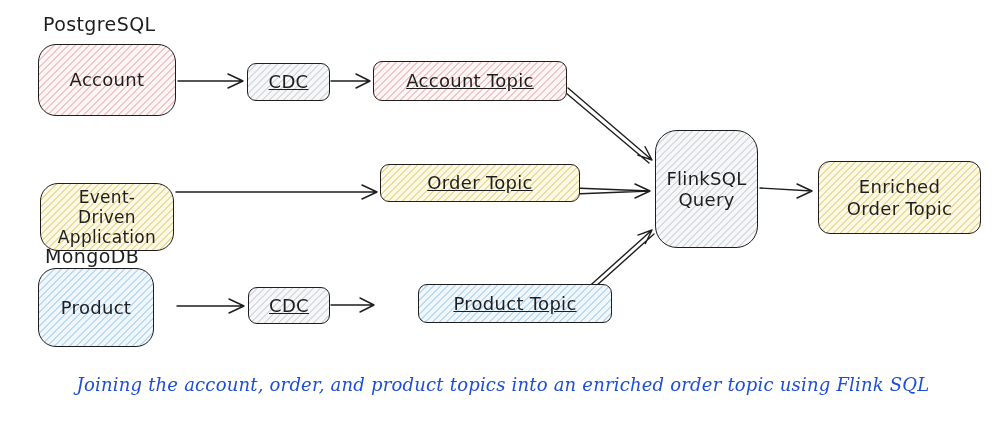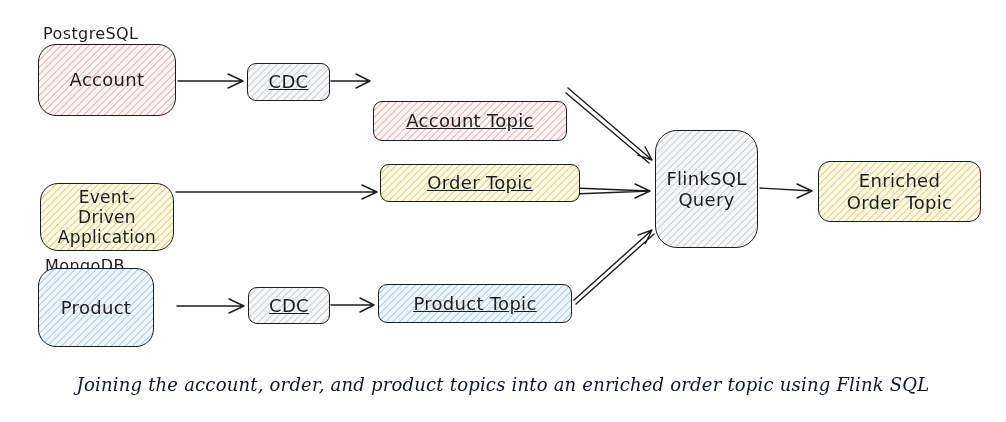--- a/index.html
+++ b/index.html
@@ -25,48 +25,47 @@
     letter-spacing:0.3px;
     box-sizing:border-box;
     padding:2px 21px;
   }
   .r-big   { border-radius:18px; }
   .r-mid   { border-radius:12px; }
   .r-small { border-radius:9px;text-decoration:underline;  }
 
   .node-account        { left:38px;  top:44px;  width:138px; height:72px;  }
   .node-cdc-account    { left:247px; top:63px;  width:83px;  height:38px;  }
-  .node-account-topic  { left:373px; top:61px;  width:194px; height:40px;margin-top:40px;  }
+  .node-account-topic  { left:373px; top:61px;  width:194px; height:40px;  }
   .node-eda            { left:40px;  top:155px; width:134px; height:68px;  font-size:17px; }
   .node-order-topic    { left:380px; top:164px; width:200px; height:38px;  }
   .node-product        { left:38px;  top:268px; width:116px; height:79px;  }
   .node-cdc-product    { left:248px; top:287px; width:82px;  height:37px;  }
   .node-product-topic  { left:378px; top:284px; width:194px; height:39px;  }
   .node-flink          { left:655px; top:130px; width:103px; height:118px; border-radius:22px; }
-  .node-enriched       { left:818px; top:161px; width:163px; height:61px;  }
+  .node-enriched       { left:818px; top:161px; width:163px; height:73px;  }
 
   .group-label {
     position:absolute;
-    font-size:16px;
+    font-size:19px;
     letter-spacing:0.4px;
     white-space:nowrap;
-    margin-top:11px;
   }
   .label-postgresql { left:43px; top:13px;  }
   .label-database2  { left:47px; top:128px; }
   .label-mongodb    { left:45px; top:245px; }
 
   .caption {
     position:absolute;
     left:0; right:0; top:374px;
     text-align:center;
     font-family:"DejaVu Serif", serif;
     font-style:italic;
     font-size:18px;
-    color:#0f172a;
+    color:#1d4ed8;
     letter-spacing:0.2px;
   }
 </style>
 </head>
 <body>
 
 <div class="canvas">
 
   <svg class="arrows" width="1006" height="422" viewBox="0 0 1006 422">
 
@@ -99,21 +98,21 @@
   <div class="node r-small node-account-topic" style="background: repeating-linear-gradient(135deg, rgb(242, 196, 196) 0px, rgb(242, 196, 196) 1.4px, transparent 1.4px, transparent 5px), rgb(253, 246, 246); border-color: rgb(30, 30, 30);">Account Topic</div>
 
   <div class="node r-big node-eda" style="background: repeating-linear-gradient(135deg, rgb(236, 219, 155) 0px, rgb(236, 219, 155) 1.4px, transparent 1.4px, transparent 5px), rgb(253, 249, 231); border-color: rgb(30, 30, 30); margin-top: 28px;">Event-Driven Application</div>
 
   <div class="node r-small node-order-topic" style="background: repeating-linear-gradient(135deg, rgb(236, 219, 155) 0px, rgb(236, 219, 155) 1.4px, transparent 1.4px, transparent 5px), rgb(253, 249, 231); border-color: rgb(30, 30, 30);">Order Topic</div>
 
   <div class="node r-big node-product" style="background: repeating-linear-gradient(135deg, rgb(188, 218, 240) 0px, rgb(188, 218, 240) 1.4px, transparent 1.4px, transparent 5px), rgb(239, 246, 252); border-color: rgb(30, 30, 30);">Product</div>
 
   <div class="node r-small node-cdc-product" style="background: repeating-linear-gradient(135deg, rgb(217, 219, 222) 0px, rgb(217, 219, 222) 1.4px, transparent 1.4px, transparent 5px), rgb(246, 247, 248); border-color: rgb(30, 30, 30);">CDC</div>
 
-  <div class="node r-small node-product-topic" style="background: repeating-linear-gradient(135deg, rgb(188, 218, 240) 0px, rgb(188, 218, 240) 1.4px, transparent 1.4px, transparent 5px), rgb(239, 246, 252); border-color: rgb(30, 30, 30);">Product Topic</div>
+  <div class="node r-small node-product-topic" style="background: repeating-linear-gradient(135deg, rgb(188, 218, 240) 0px, rgb(188, 218, 240) 1.4px, transparent 1.4px, transparent 5px), rgb(239, 246, 252); border-color: rgb(30, 30, 30); margin-left: 40px;">Product Topic</div>
 
   <div class="node node-flink" style="background: repeating-linear-gradient(135deg, rgb(217, 219, 222) 0px, rgb(217, 219, 222) 1.4px, transparent 1.4px, transparent 5px), rgb(246, 247, 248); border-color: rgb(30, 30, 30);">FlinkSQL Query</div>
 
   <div class="node r-mid node-enriched" style="background: repeating-linear-gradient(135deg, rgb(236, 219, 155) 0px, rgb(236, 219, 155) 1.4px, transparent 1.4px, transparent 5px), rgb(253, 249, 231); border-color: rgb(30, 30, 30);">Enriched Order Topic</div>
 
   <div class="caption">Joining the account, order, and product topics into an enriched order topic using Flink SQL</div>
 
 </div>
 
 </body></html>

